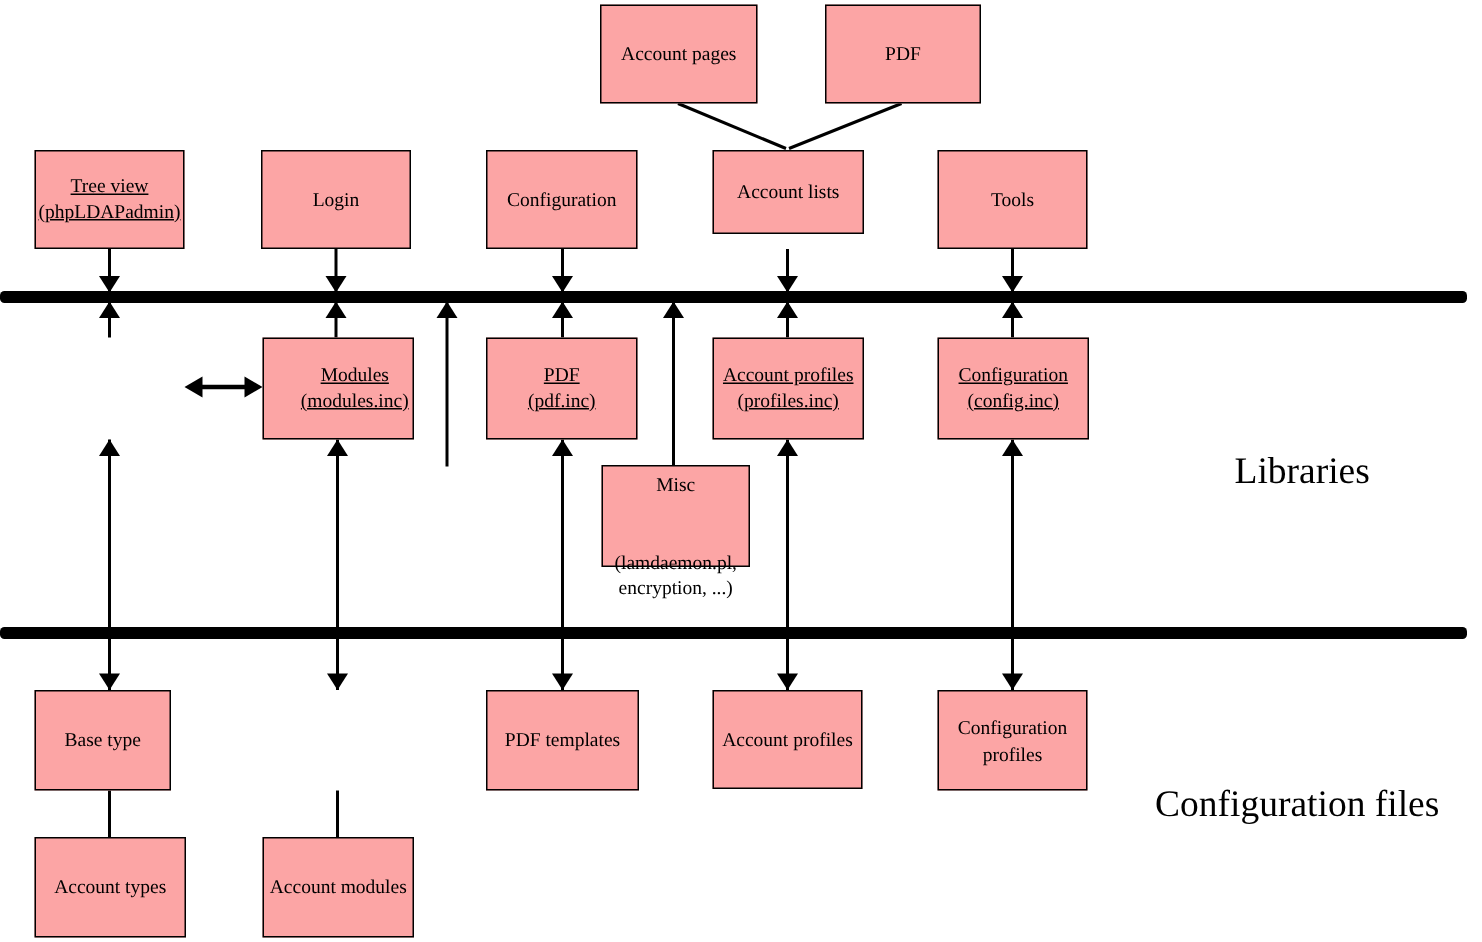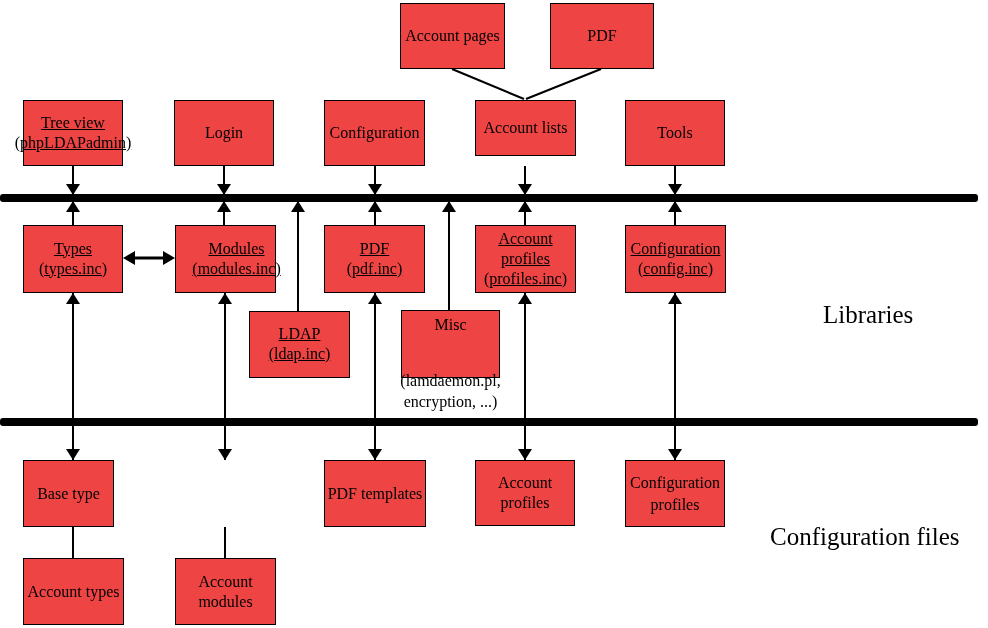--- a/index.html
+++ b/index.html
@@ -8,27 +8,27 @@
     width:988px;height:628px;
     background:#fff;
     font-family:"Liberation Serif","DejaVu Serif",serif;
     color:#000;
     overflow:hidden;
   }
   #connectors{position:absolute;left:0;top:0;}
   .box{
     position:absolute;
     border:1px solid #000;
-    background:#ef4444;
+    background:#fca5a5;
     display:flex;
     flex-direction:column;
     align-items:center;
     justify-content:center;
     text-align:center;
-    font-size:16px;
+    font-size:13px;
     line-height:1.25;
     box-sizing:border-box;
   }
   .box.spread{text-decoration:underline;}
   .box.misc{justify-content:space-between;padding:4px 0 2px;}
   .box .sub{line-height:1.3;}
   .box .tight{line-height:1.35;}
   .section-label{
     position:absolute;
     font-size:25px;
@@ -130,43 +130,35 @@
   <div class="box" style="left:324px;top:100px;width:101px;height:66px;">
     <span>Configuration</span>
   </div>
   <div class="box" style="left:475px;top:100px;width:101px;height:56px;">
     <span>Account lists</span>
   </div>
   <div class="box" style="left:625px;top:100px;width:100px;height:66px;">
     <span>Tools</span>
   </div>
 
-  <div class="box spread" style="left:23px;top:225px;width:100px;height:68px;">
-    <span>Types</span>
-    <span class="sub">(types.inc)</span>
-  </div>
   <div class="box spread" style="left:175px;top:225px;width:101px;height:68px;padding-left:22px;">
     <span>Modules</span>
     <span class="sub">(modules.inc)</span>
   </div>
   <div class="box spread" style="left:324px;top:225px;width:101px;height:68px;">
     <span>PDF</span>
     <span class="sub">(pdf.inc)</span>
   </div>
   <div class="box spread" style="left:475px;top:225px;width:101px;height:68px;">
     <span>Account profiles</span>
     <span class="sub">(profiles.inc)</span>
   </div>
   <div class="box spread" style="left:625px;top:225px;width:101px;height:68px;">
     <span>Configuration</span>
     <span class="sub">(config.inc)</span>
-  </div>
-  <div class="box spread" style="left:249px;top:311px;width:101px;height:67px;">
-    <span>LDAP</span>
-    <span class="sub">(ldap.inc)</span>
   </div>
   <div class="box misc" style="left:401px;top:310px;width:99px;height:68px;gap:36px;">
     <span>Misc</span>
     <span class="sub"><span>(lamdaemon.pl,</span><br><span>encryption, ...)</span></span>
   </div>
 
   <div class="box" style="left:23px;top:460px;width:91px;height:67px;">
     <span>Base type</span>
   </div>
   <div class="box" style="left:324px;top:460px;width:102px;height:67px;">

